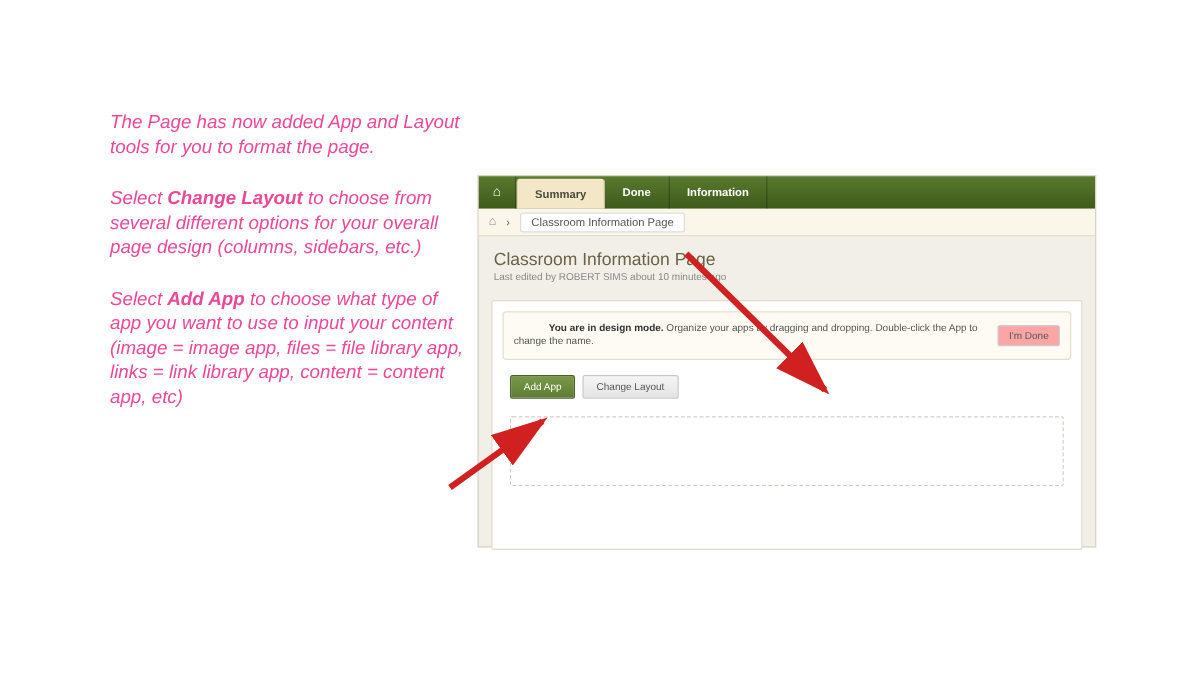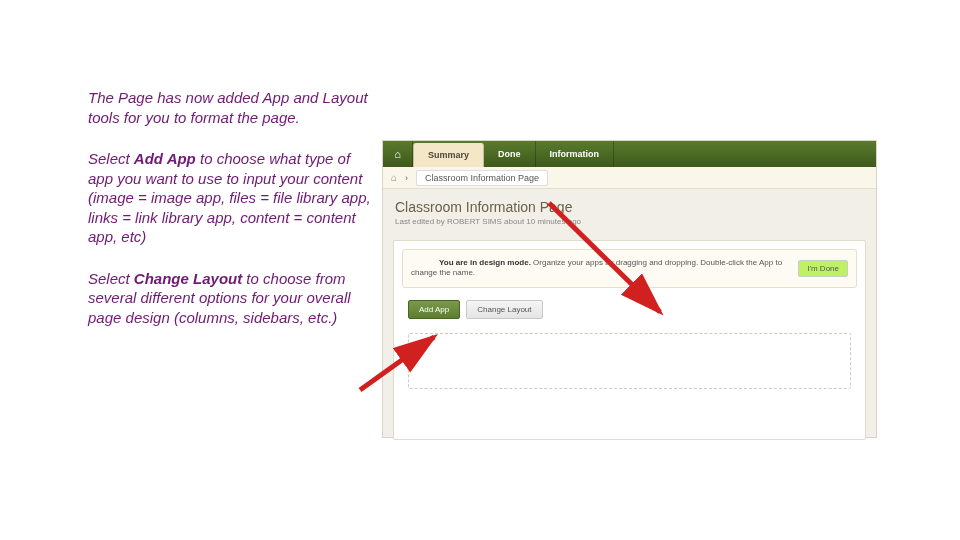--- a/index.html
+++ b/index.html
@@ -13,21 +13,21 @@
 }
 .left-col {
   position: absolute;
   left: 88px;
   top: 88px;
   width: 288px;
 }
 .para {
   font-size: 15px;
   line-height: 1.3;
-  color: #701a75;
+  color: #ec4899;
   margin-bottom: 22px;
   font-style: italic;
 }
 .para b { font-weight: 700; }
 .screenshot {
   position: absolute;
   left: 382px;
   top: 140px;
   width: 495px;
   height: 298px;
@@ -114,21 +114,21 @@
   display: flex;
   justify-content: space-between;
   align-items: center;
   font-size: 8px;
   color: #555;
   line-height: 1.3;
 }
 .design-notice .msg { flex: 1; padding-right: 10px; }
 .design-notice b { color: #333; margin-left: 28px; }
 .done-btn {
-  background: #bef264;
+  background: #fca5a5;
   border: 1px solid #ccc;
   padding: 3px 8px;
   font-size: 8px;
   color: #555;
   border-radius: 2px;
   cursor: pointer;
 }
 .action-row {
   display: flex;
   gap: 6px;
@@ -170,24 +170,24 @@
   position: absolute;
   pointer-events: none;
 }
 </style>
 </head>
 <body>
 
 <div class="left-col">
   <p class="para">The Page has now added App and Layout tools for you to format the page.</p>
   <p class="para">
-    <span>Select </span><b>Add App</b><span> to choose what type of app you want to use to input your content (image = image app, files = file library app, links = link library app, content = content app, etc)</span>
+    <span>Select </span><b>Change Layout</b><span> to choose from several different options for your overall page design (columns, sidebars, etc.)</span>
   </p>
   <p class="para">
-    <span>Select </span><b>Change Layout</b><span> to choose from several different options for your overall page design (columns, sidebars, etc.)</span>
+    <span>Select </span><b>Add App</b><span> to choose what type of app you want to use to input your content (image = image app, files = file library app, links = link library app, content = content app, etc)</span>
   </p>
 </div>
 
 <div class="screenshot">
   <div class="nav-bar">
     <div class="nav-home">
       <span class="home-glyph">⌂</span>
     </div>
     <div class="nav-tab active">
         <span>Summary</span>

